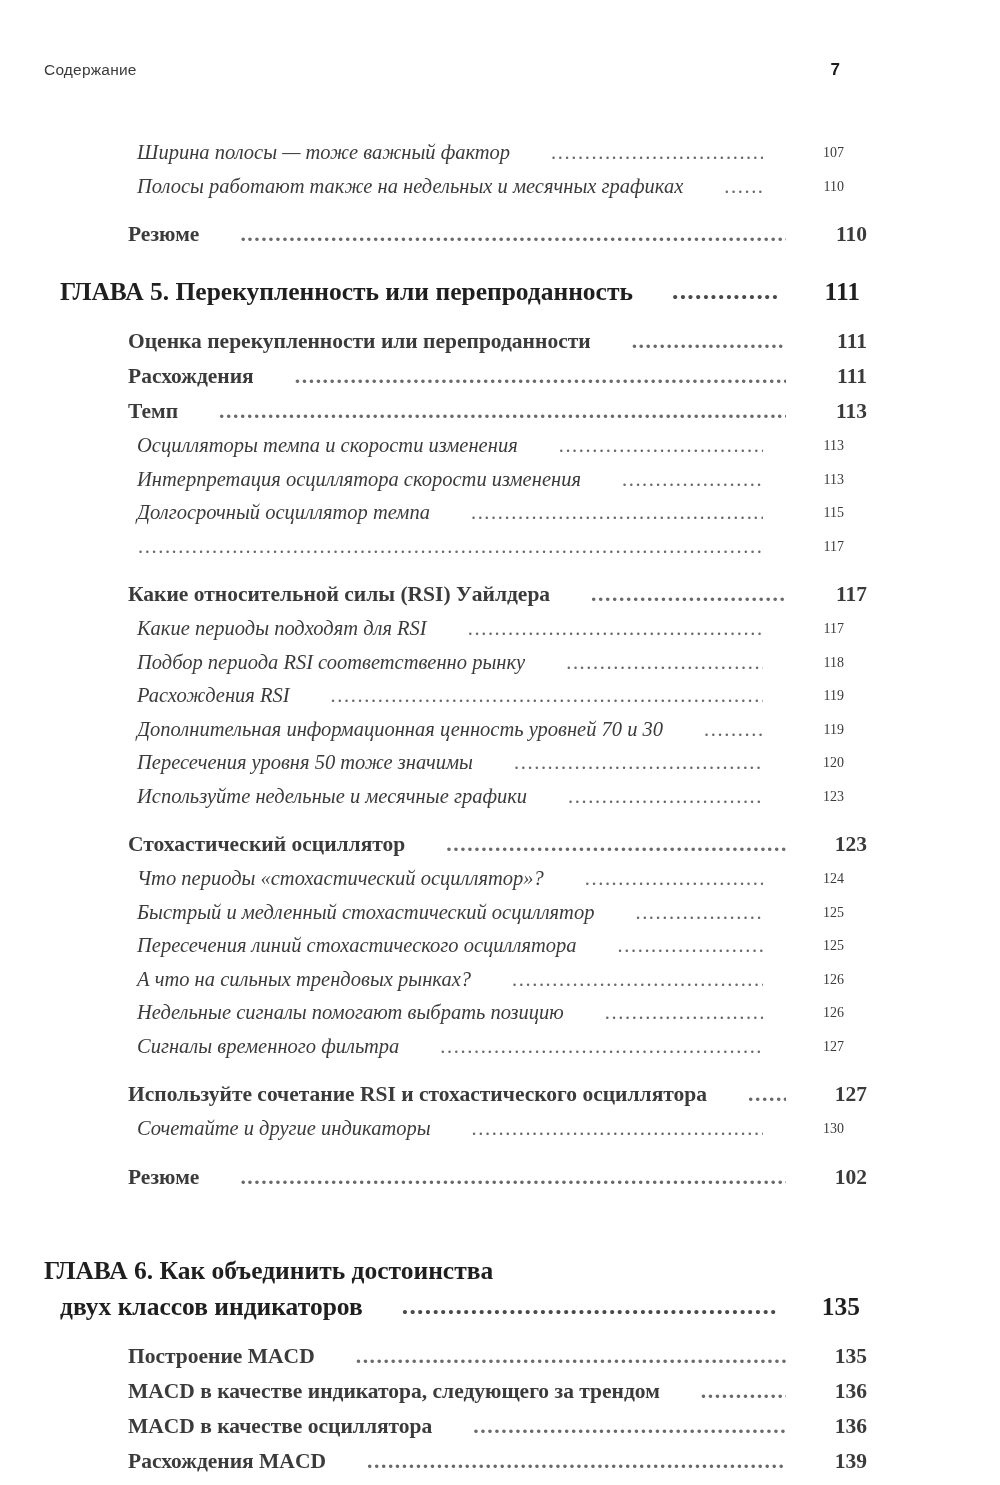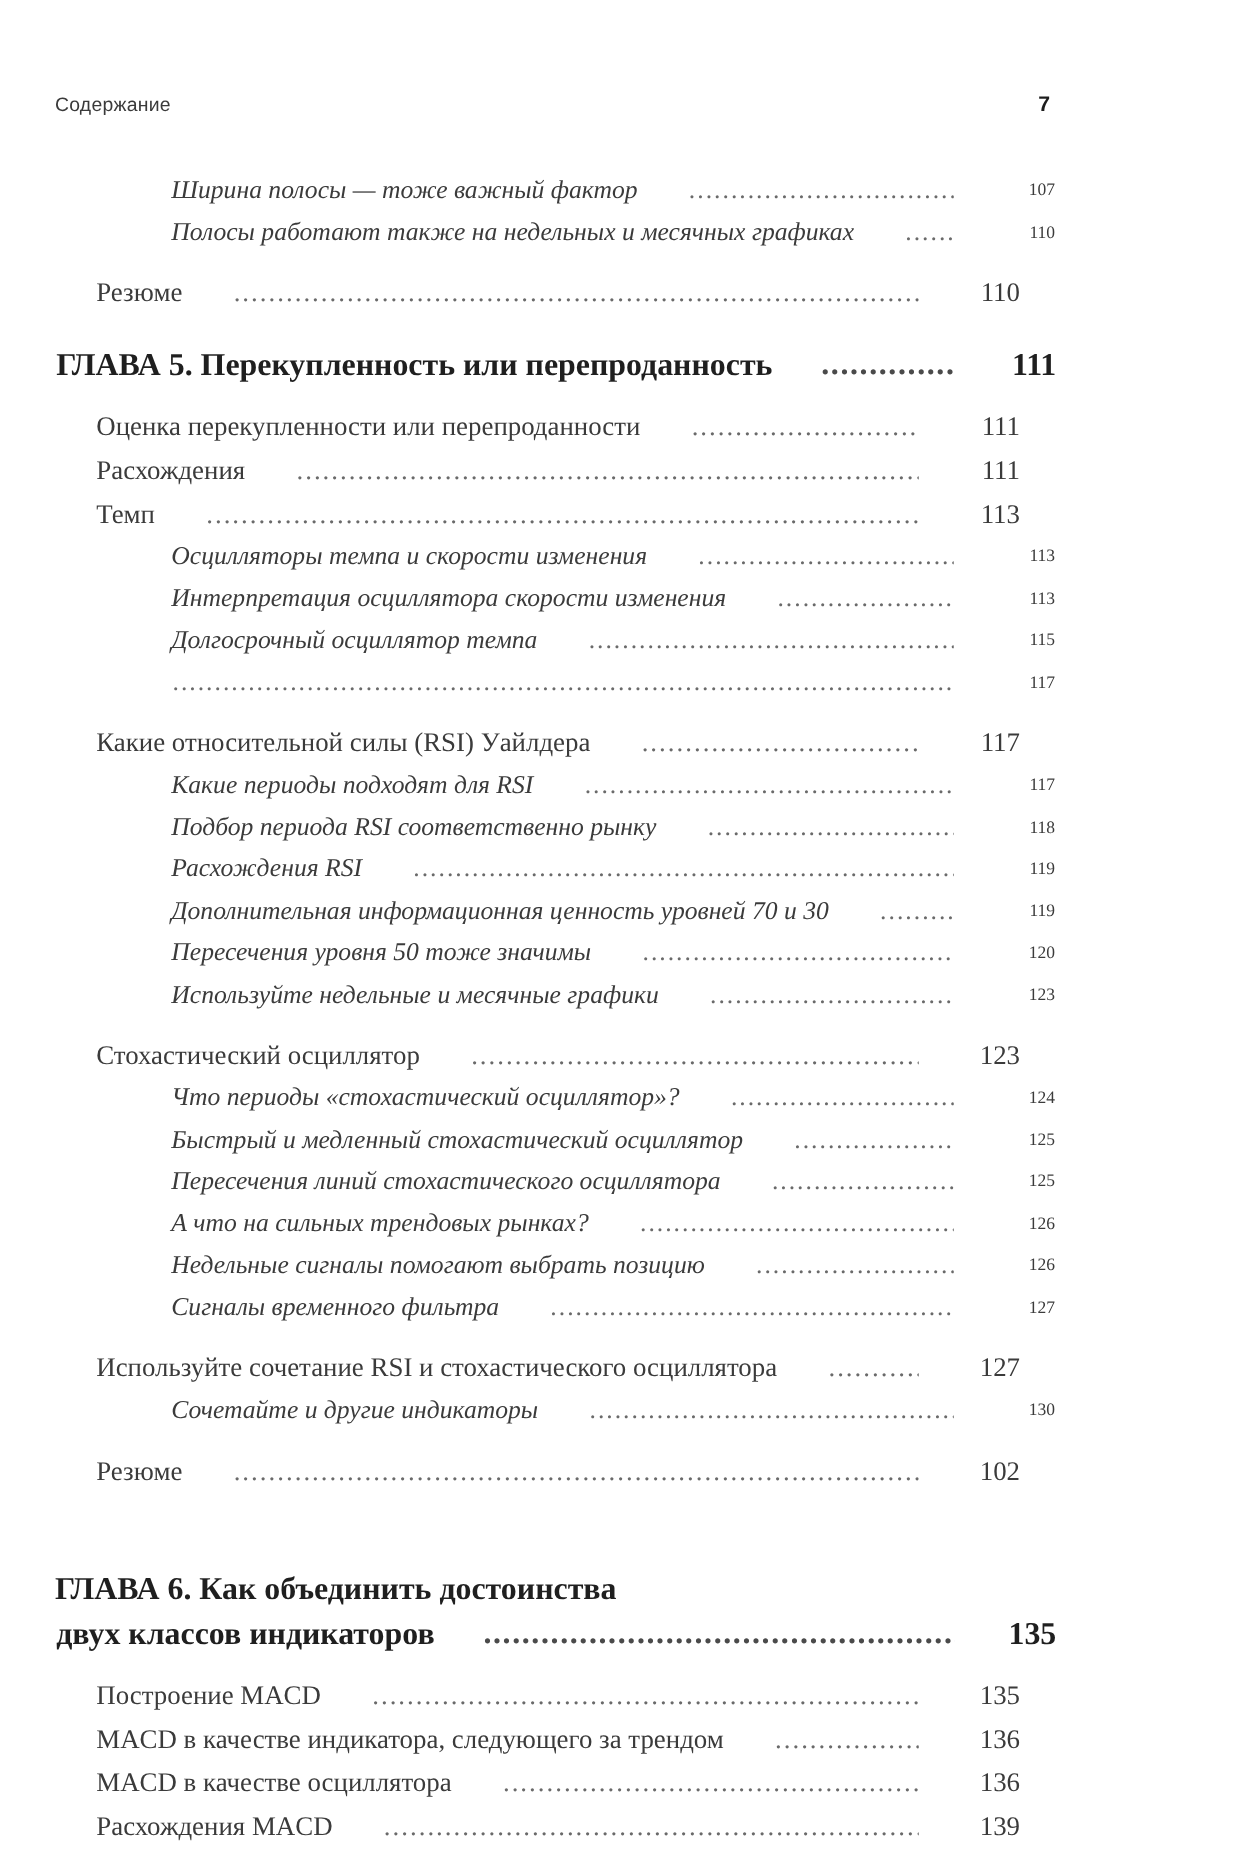--- a/index.html
+++ b/index.html
@@ -18,21 +18,21 @@
     position: relative;
     width: 1000px;
     height: 1485px;
     box-sizing: border-box;
     overflow: hidden;
   }
 
   
   .running-head {
     position: absolute;
-    top: 74px;
+    top: 60px;
     left: 44px;
     right: 160px;
     display: flex;
     align-items: baseline;
     justify-content: space-between;
     gap: 44px;
   }
   .running-head .rh-title {
     font-family: "Liberation Sans", "DejaVu Sans", sans-serif;
     font-size: 15.5px;
@@ -80,43 +80,44 @@
   }
   .toc-entry .pg {
     flex: 0 0 auto;
     text-align: right;
     min-width: 44px;
     white-space: nowrap;
   }
 
   
   .lvl1 {
-    margin-left: 33px;
+    margin-left: 84px;
     width: 739px;
     font-size: 21.5px;
     line-height: 35px;
+    font-weight: bold;
   }
   .lvl1 .lbl { padding-right: 4px; }
   .lvl1 .pg { font-size: 21.5px; }
 
   
   .lvl2 {
     margin-left: 93px;
     width: 707px;
     font-size: 20.5px;
     line-height: 33.5px;
     font-style: italic;
   }
   .lvl2 .lbl { padding-right: 4px; }
   .lvl2 .leader { font-style: normal; }
   .lvl2 .pg { font-style: normal; font-size: 14px; }
 
   
   .chapter {
-    margin-left: 1px;
+    margin-left: 16px;
     width: 800px;
     font-size: 25.5px;
     font-weight: bold;
     line-height: 36px;
     color: #1f1f1f;
   }
   .chapter .leader {
     letter-spacing: 1.3px;
     color: #4a4a4a;
     font-weight: bold;

